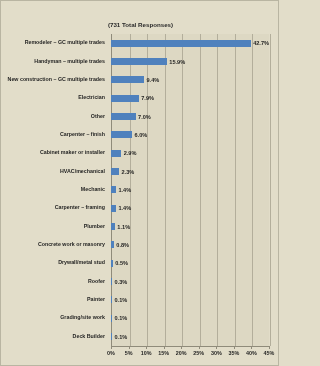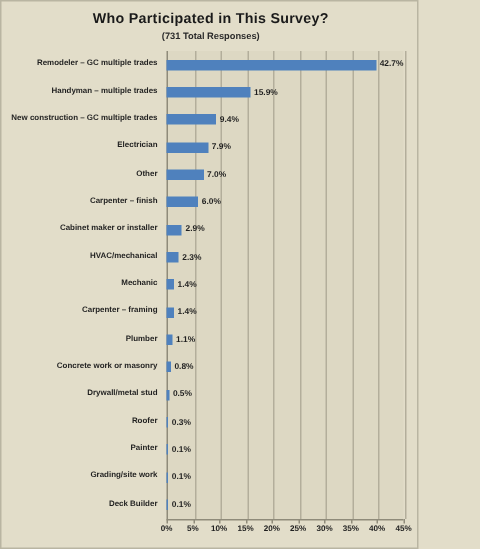--- a/index.html
+++ b/index.html
@@ -142,21 +142,20 @@
     color: #1f1f1f;
     transform: translateX(-50%);
     white-space: nowrap;
   }
 </style>
 </head>
 <body>
 
 <div id="chart-figure">
 
-  <div id="chart-title">Who Participated in This Survey?</div>
   <div id="chart-subtitle">(731 Total Responses)</div>
 
   <div id="labels-layer">
       <div class="cat-row" style="height: 18.3529px;">
         <div class="cat-label">Remodeler – GC multiple trades</div>
       </div>
       <div class="cat-row" style="height: 18.3529px;">
         <div class="cat-label">Handyman – multiple trades</div>
       </div>
       <div class="cat-row" style="height: 18.3529px;">

